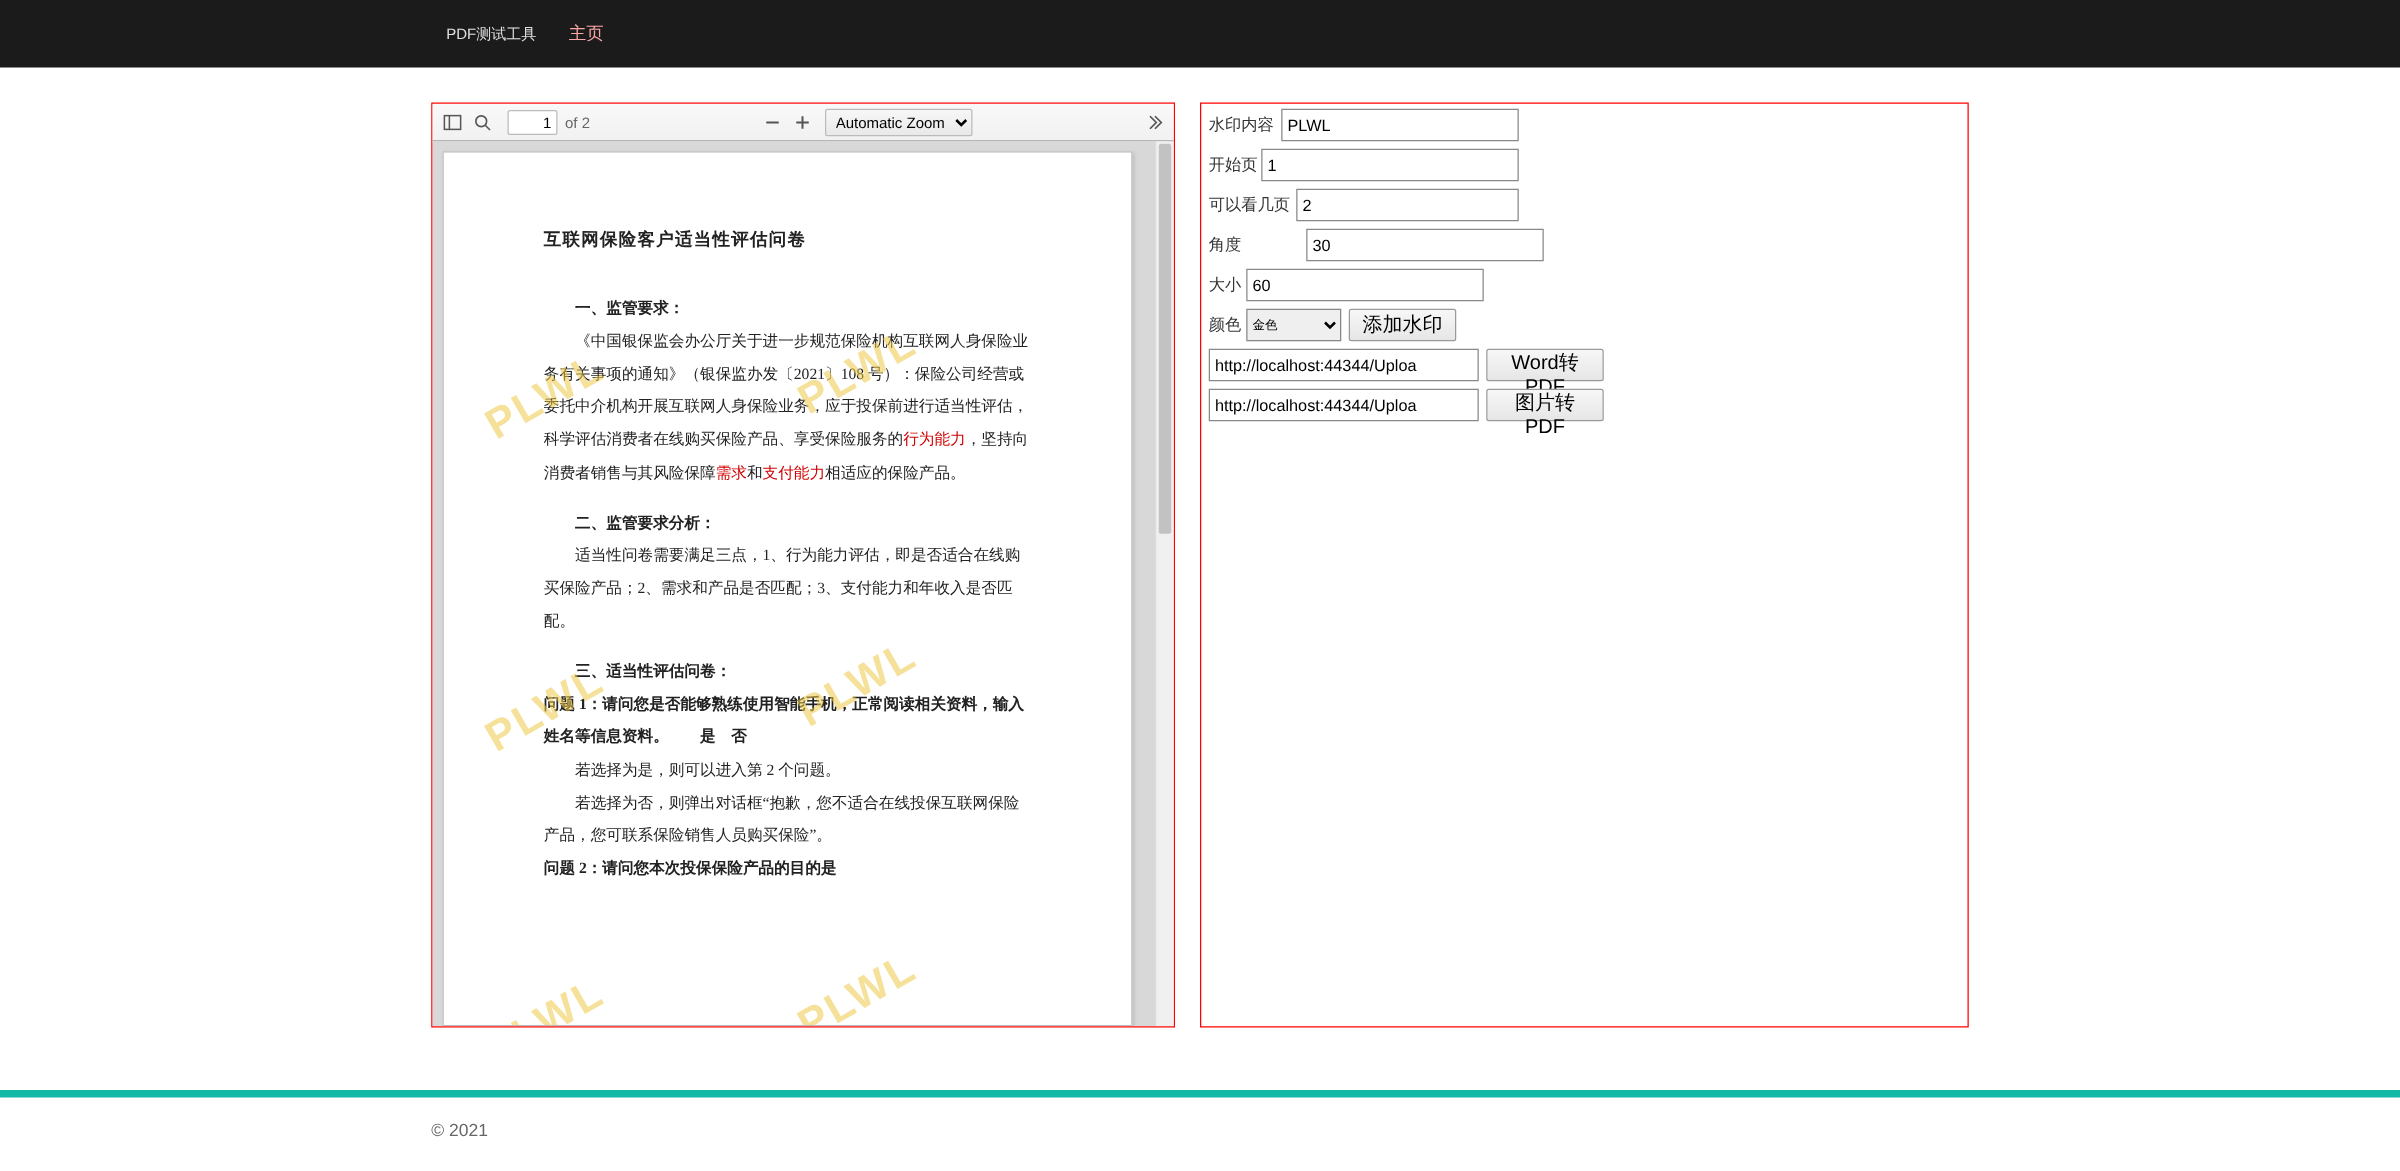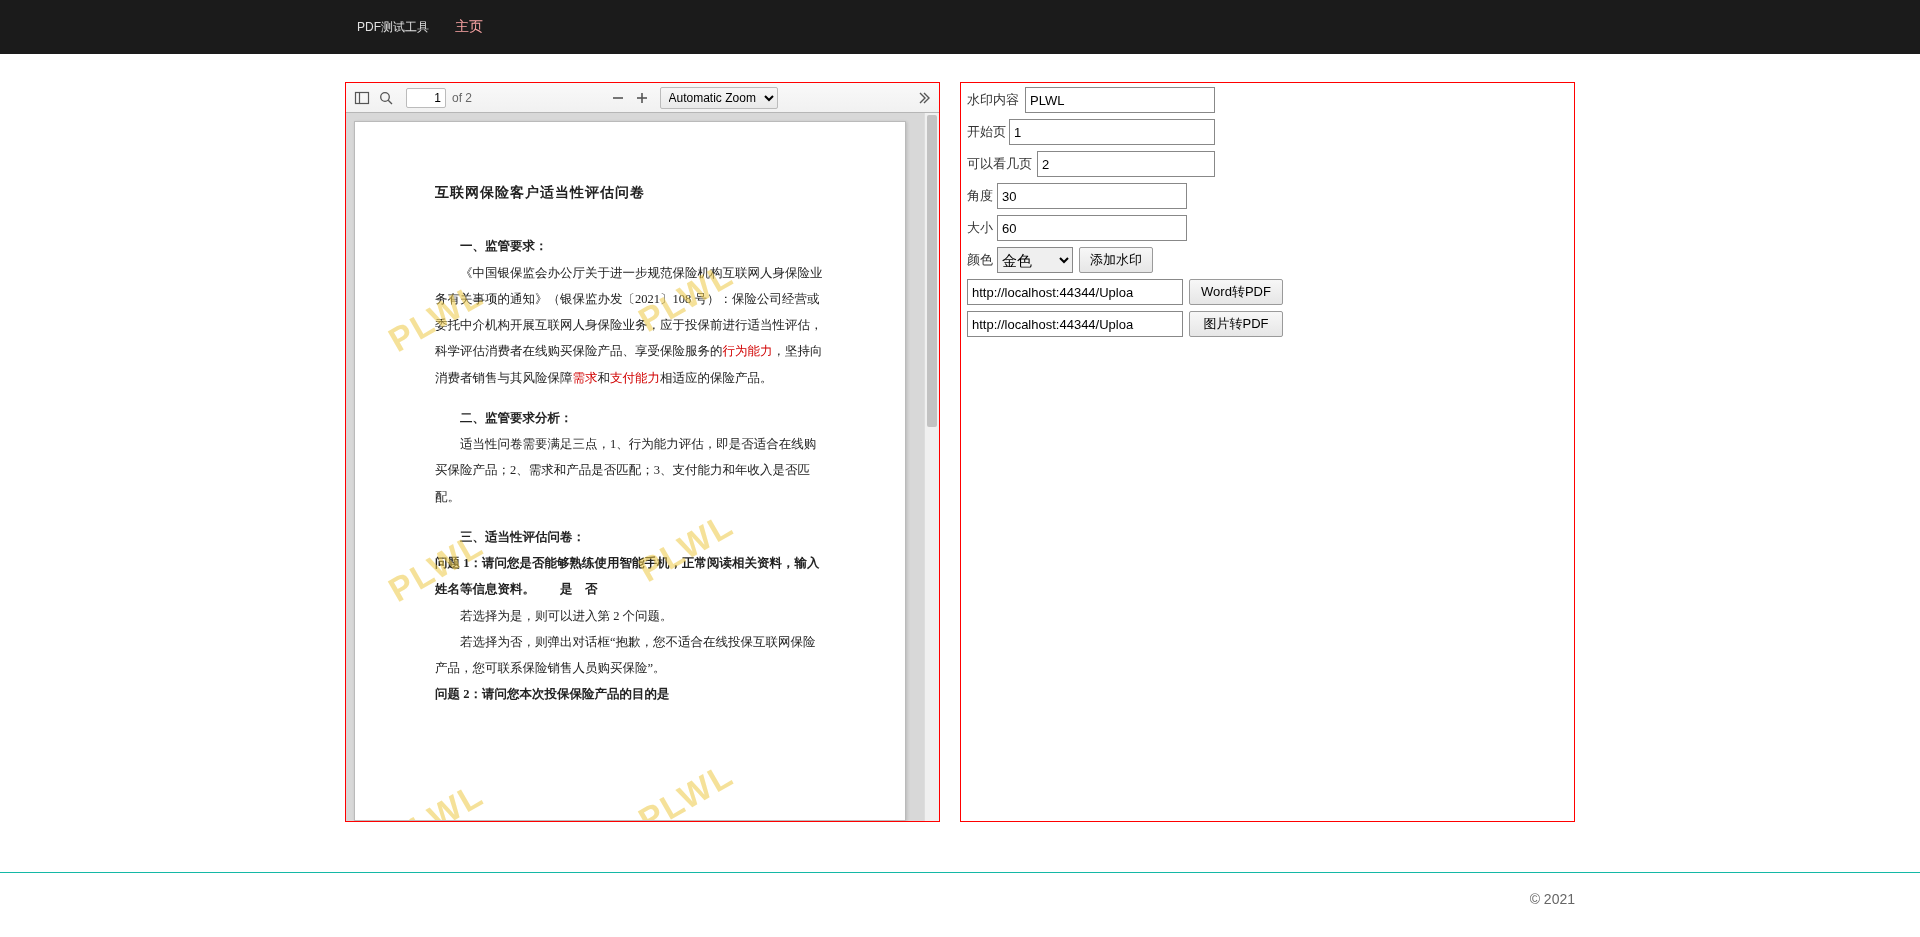--- a/index.html
+++ b/index.html
@@ -30,25 +30,25 @@
 .pdf-page .q { font-weight: bold; text-indent: 0; }
 .red { color: #d10000; }
 .wm { position: absolute; font-family: Arial, sans-serif; font-size: 34px; font-weight: bold; color: rgba(236,200,70,.55); transform: rotate(-30deg); pointer-events: none; letter-spacing: 2px; }
 .scrollbar { width: 15px; background: #f0f0f0; border-left: 1px solid #ddd; position: relative; }
 .scroll-thumb { position: absolute; left: 2px; right: 2px; top: 2px; height: 44%; background: #c2c2c2; border-radius: 2px; }
 
 .form-panel { flex: 1; height: 740px; border: 1px solid red; background: #fff; padding: 4px 6px; font-size: 13px; }
 .form-row { display: flex; align-items: center; margin-bottom: 6px; }
 .form-label { width: 58px; color: #333; }
 .text-input { height: 26px; width: 190px; border: 1px solid #888; background: #fff; padding: 0 4px; font-size: 13px; }
-.select-input { height: 26px; border: 1px solid #888; background: #efefef; font-size: 15px; }
-.btn { height: 26px; border: 1px solid #9a9a9a; background: linear-gradient(#f7f7f7,#e6e6e6); padding: 0 10px; font-size: 13px; cursor: pointer; border-radius: 2px; margin-left: 6px; }
+.select-input { height: 26px; border: 1px solid #888; background: #efefef; font-size: 10px; }
+.btn { height: 26px; border: 1px solid #9a9a9a; background: linear-gradient(#f7f7f7,#e6e6e6); padding: 0 10px; font-size: 16px; cursor: pointer; border-radius: 2px; margin-left: 6px; }
 .wide-input { width: 216px; }
 
-footer { border-top: 1px solid #14b8a6; margin-top: 30px; text-align: right; }
+footer { border-top: 6px solid #14b8a6; margin-top: 30px; }
 .footer-inner { width: 1230px; margin: 0 auto; padding: 18px 0; color: #666; font-size: 14px; }
 </style>
 </head>
 <body>
 
 <div class="navbar">
   <div class="nav-inner">
     <div class="nav-brand">PDF测试工具</div>
     <div class="nav-link">主页</div>
   </div>
@@ -133,21 +133,21 @@
       <div class="form-row">
         <span class="form-label" style="width:42px;">开始页</span>
         <input class="text-input" style="width: 206px;" value="1">
       </div>
       <div class="form-row">
         <span class="form-label" style="width:70px;">可以看几页</span>
         <input class="text-input" style="width: 178px;" value="2">
       </div>
       <div class="form-row">
         <span class="form-label" style="width:30px;">角度</span>
-        <input class="text-input" style="width: 190px;" value="30">
+        <input class="text-input" style="width: 190px; margin-left: 48px;" value="30">
       </div>
       <div class="form-row">
         <span class="form-label" style="width:30px;">大小</span>
         <input class="text-input" style="width: 190px;" value="60">
       </div>
       <div class="form-row">
         <span class="form-label" style="width:30px;">颜色</span>
         <select class="select-input" style="width:76px;">
           <option>金色</option>
         </select>

